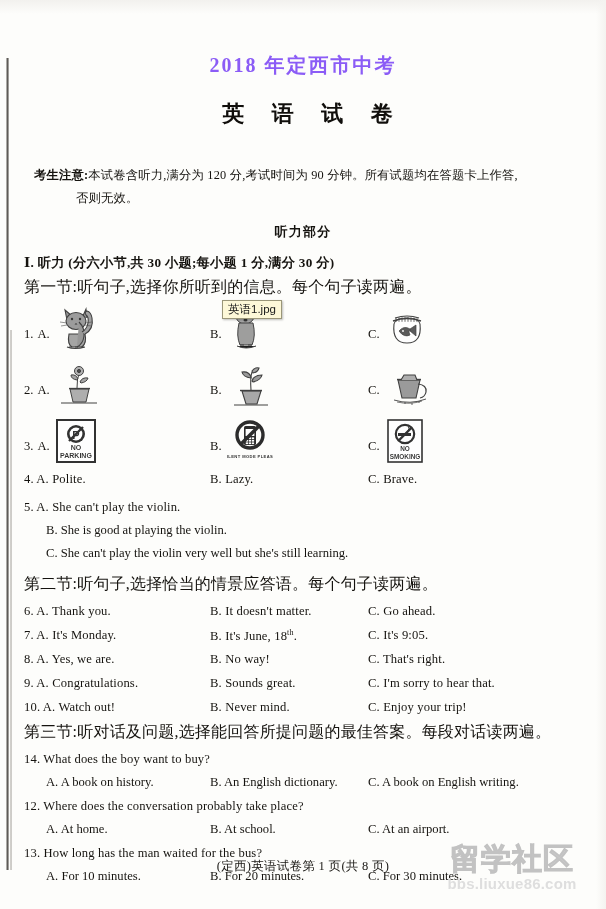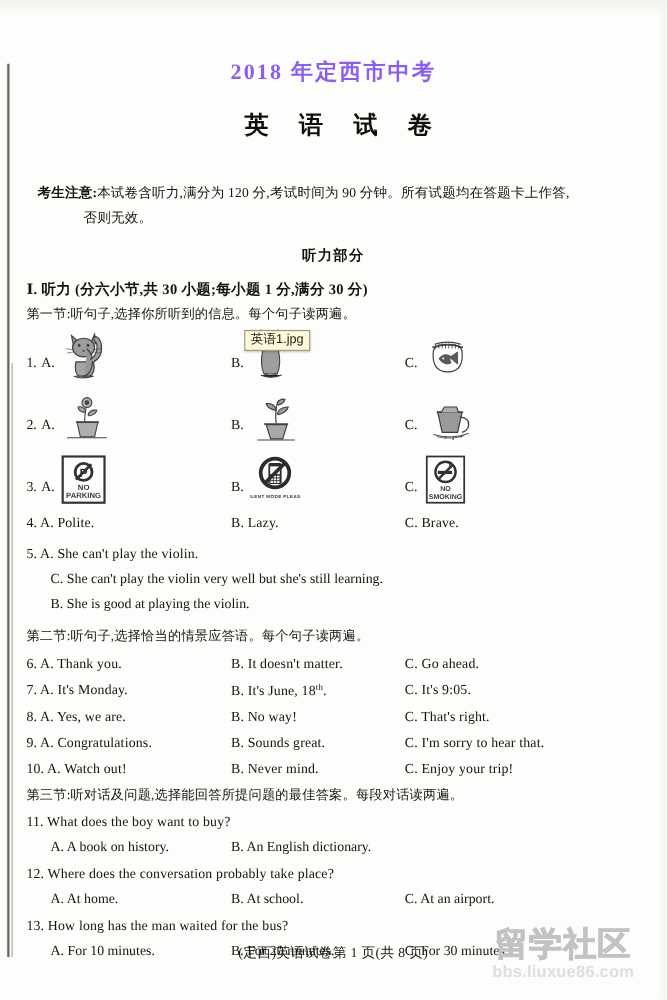--- a/index.html
+++ b/index.html
@@ -101,21 +101,21 @@
   }
 
   .part-head {
     margin: 13px 0 0 24px;
     font-size: 13.2px;
     font-weight: bold;
     letter-spacing: .3px;
   }
   .sub-head {
     margin: 5px 0 0 24px;
-    font-size: 12px;
+    font-size: 16px;
     letter-spacing: .2px;
   }
 
   
   .pic-row {
     position: relative;
     height: 52px;
     margin-left: 24px;
   }
   .pic-opt {
@@ -445,22 +445,22 @@
       </div>
     </div>
 
     <div class="q-row" style="margin-top:6px;">
       <span class="c-a">4. A. Polite.</span>
       <span class="c-b">B. Lazy.</span>
       <span class="c-c">C. Brave.</span>
     </div>
 
     <div class="q-stem" style="margin-top:13px;">5. A. She can't play the violin.</div>
+    <div class="q-indent">B. She is good at playing the violin.</div>
     <div class="q-indent">C. She can't play the violin very well but she's still learning.</div>
-    <div class="q-indent">B. She is good at playing the violin.</div>
 
     <div class="sub-head" style="margin-top:13px;">第二节:听句子,选择恰当的情景应答语。每个句子读两遍。</div>
 
     <div class="q-row">
       <span class="c-a">6. A. Thank you.</span>
       <span class="c-b">B. It doesn't matter.</span>
       <span class="c-c">C. Go ahead.</span>
     </div>
 
     <div class="q-row">
@@ -482,24 +482,25 @@
     </div>
 
     <div class="q-row">
       <span class="c-a">10. A. Watch out!</span>
       <span class="c-b">B. Never mind.</span>
       <span class="c-c">C. Enjoy your trip!</span>
     </div>
 
     <div class="sub-head" style="margin-top:7px;">第三节:听对话及问题,选择能回答所提问题的最佳答案。每段对话读两遍。</div>
 
-    <div class="q-stem">11. What does the boy want to buy?</div>
+    <div class="q-stem">14. What does the boy want to buy?</div>
     <div class="q-sub">
       <span class="c-a">A. A book on history.</span>
       <span class="c-b">B. An English dictionary.</span>
+      <span class="c-c">C. A book on English writing.</span>
     </div>
 
     <div class="q-stem">12. Where does the conversation probably take place?</div>
     <div class="q-sub">
       <span class="c-a">A. At home.</span>
       <span class="c-b">B. At school.</span>
       <span class="c-c">C. At an airport.</span>
     </div>
 
     <div class="q-stem">13. How long has the man waited for the bus?</div>

